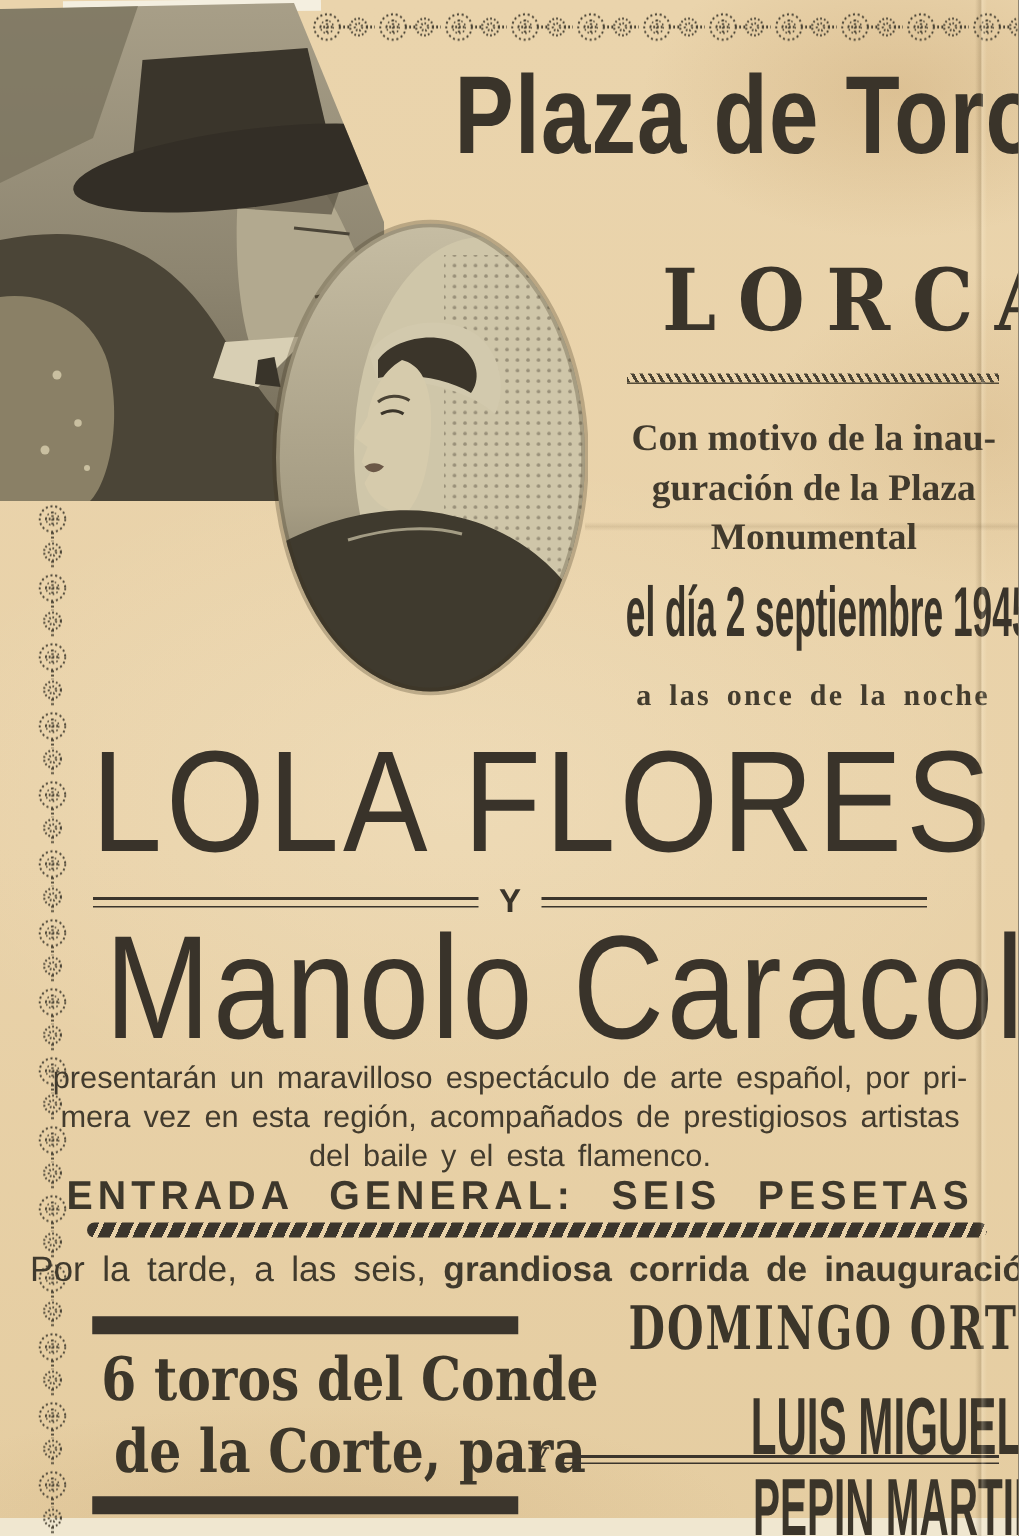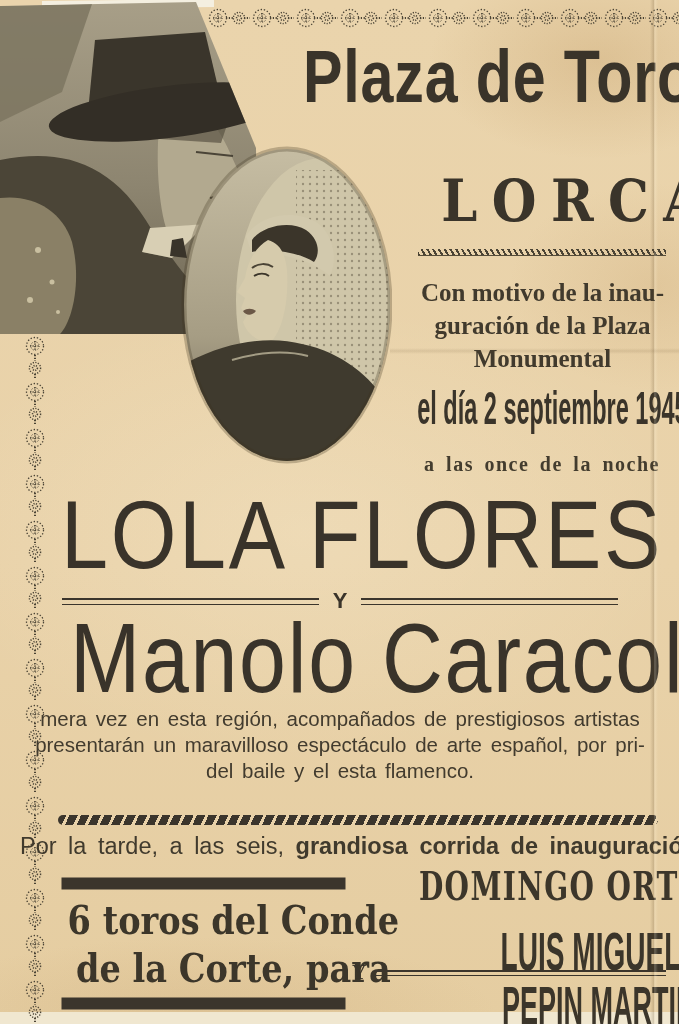--- a/index.html
+++ b/index.html
@@ -169,25 +169,28 @@
     <div class="dbl" style="flex:1;"></div>
     <div class="y-mid">Y</div>
     <div class="dbl" style="flex:1;"></div>
   </div>
 
   <div class="abs ctr" style="left:20px;top:612px;width:680px;">
     <span class="fitspan bigname2 nowrap" style="transform:scaleX(.86);">Manolo Caracol</span>
   </div>
 
   <div class="abs ctr para" style="left:35px;top:706px;width:610px;">
+    <div class="nowrap">presentarán un maravilloso espectáculo de arte español, por pri-</div>
     <div class="nowrap">mera vez en esta región, acompañados de prestigiosos artistas</div>
-    <div class="nowrap">presentarán un maravilloso espectáculo de arte español, por pri-</div>
     <div class="nowrap">del baile y el esta flamenco.</div>
   </div>
 
+  <div class="abs ctr" style="left:35px;top:782px;width:610px;">
+    <span class="fitspan entrada nowrap" style="transform:scaleX(.97);">ENTRADA GENERAL: SEIS PESETAS</span>
+  </div>
 
   <div class="abs rope" style="left:58px;top:815px;width:600px;"></div>
 
   <div class="abs ctr tarde nowrap" style="left:20px;top:833px;width:660px;">
     <span>Por la tarde, a las seis,</span>
     <b>grandiosa corrida de inauguración,</b>
   </div>
 
   <div class="abs bar" style="left:62px;top:878px;width:283px;"></div>
   <div class="abs ctr" style="left:36px;top:896px;width:310px;">

